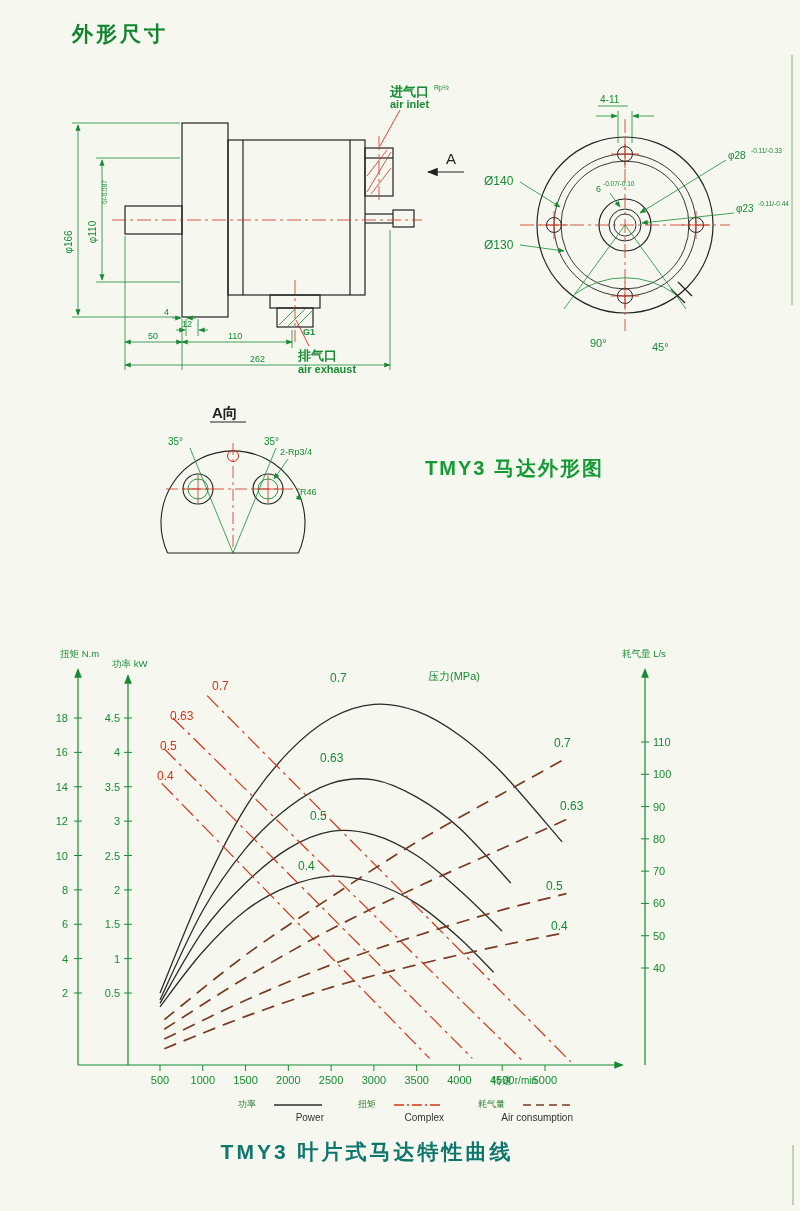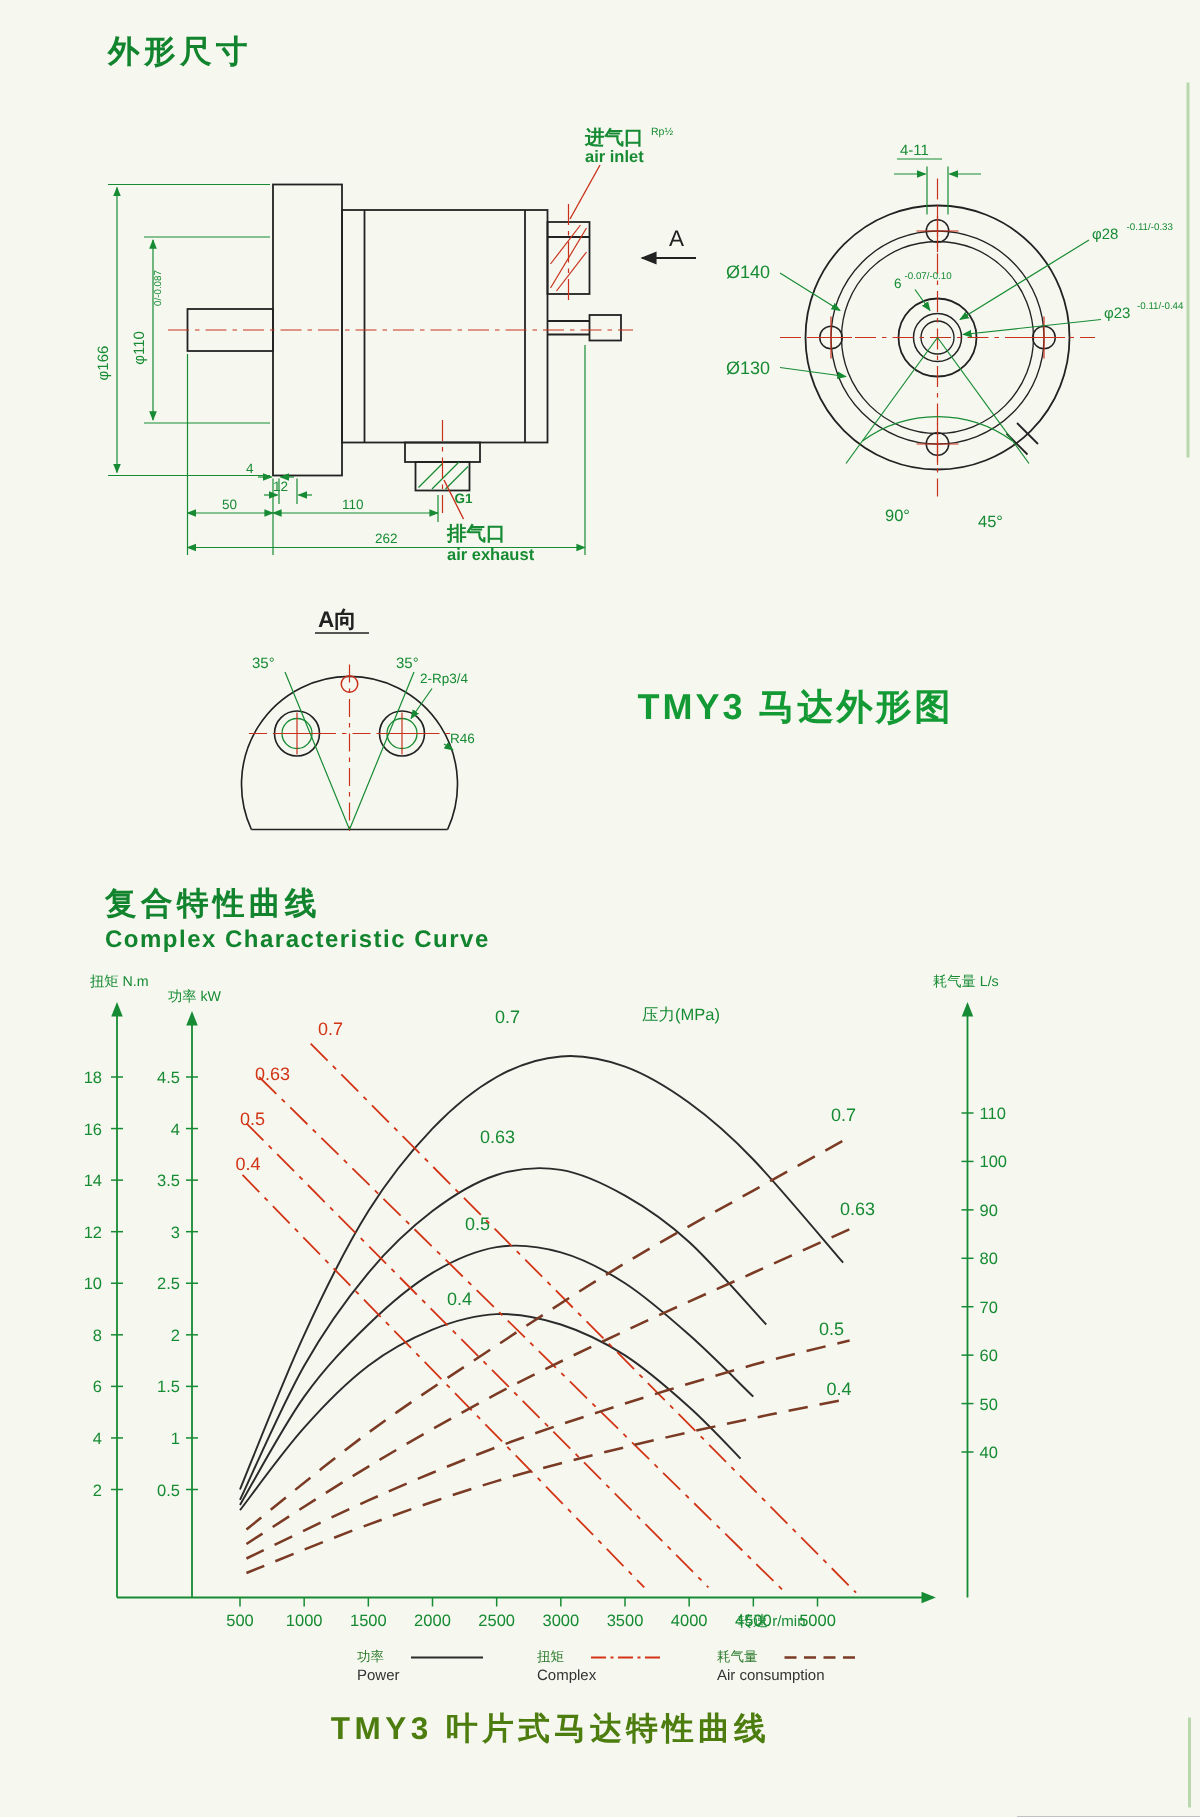--- a/index.html
+++ b/index.html
@@ -1,27 +1,27 @@
 <!DOCTYPE html>
 <html><head>
 <meta charset="utf-8">
 <style>
   html,body{margin:0;padding:0;background:#9a9a9a;}
   .page{position:relative;width:800px;height:1211px;margin:0 auto;background:#f6f8f0;
         font-family:"Liberation Sans",sans-serif;overflow:hidden;padding-left:16px;}
   .abs{position:absolute;}
   .sec-title .cn{font-size:21px;font-weight:bold;color:#13842e;letter-spacing:3px;}
   .sec-title .en{font-size:16px;font-weight:bold;color:#13842e;margin-top:2px;letter-spacing:1px;}
-  .caption{font-size:24px;font-weight:bold;color:#149a35;letter-spacing:2px;}
-  .caption2{width:734px;text-align:center;font-size:21px;font-weight:bold;color:#4d7c0f;letter-spacing:3px;}
+  .caption{font-size:20px;font-weight:bold;color:#149a35;letter-spacing:2px;}
+  .caption2{width:734px;text-align:center;font-size:21px;font-weight:bold;color:#0f766e;letter-spacing:3px;}
   svg text{font-family:"Liberation Sans",sans-serif;}
   .legend{display:flex;gap:34px;}
   .lg-row{display:flex;align-items:center;gap:16px;}
   .lg-cjk{font-size:9px;color:#2c7a2c;}
-  .lg-en{font-size:10px;color:#333;margin-top:1px;}
+  .lg-en{font-size:10px;color:#333;margin-top:1px;text-align:right;}
   .edge{background:#b9d8ae;}
 </style>
 </head>
 <body>
 
 <div class="page">
 
   <div class="abs sec-title" style="left:72px;top:20px">
     <div class="cn">外形尺寸</div>
   </div>
@@ -209,24 +209,20 @@
     <g fill="#178b33">
       <text x="20" y="42" font-size="10">35°</text>
       <text x="116" y="42" font-size="10">35°</text>
       <text x="132" y="52" font-size="9">2-Rp3/4</text>
       <text x="152" y="92" font-size="9">R46</text>
     </g>
   </svg>
 
   <div class="abs caption" style="left:425px;top:455px">TMY3  马达外形图</div>
 
-  <div class="abs sec-title" style="left:70px;top:588px">
-    <div class="cn">复合特性曲线</div>
-    <div class="en">Complex  Characteristic  Curve</div>
-  </div>
 
   <svg id="chart-svg" class="abs" style="left:30px;top:640px" width="660" height="460" viewBox="0 0 660 460">
     <defs>
       <marker id="arrG" viewBox="0 0 10 10" refX="8" refY="5" markerWidth="8" markerHeight="8" orient="auto">
         <path d="M0 1L10 5L0 9z" fill="#178b33"></path>
         </marker>
     </defs>
     <g id="chart-root">
         <line x1="48" y1="425" x2="592" y2="425" stroke="#178b33" stroke-width="1.2" marker-end="url(#arrG)"></line>
         <line x1="48" y1="425" x2="48" y2="30" stroke="#178b33" stroke-width="1.2" marker-end="url(#arrG)"></line>

